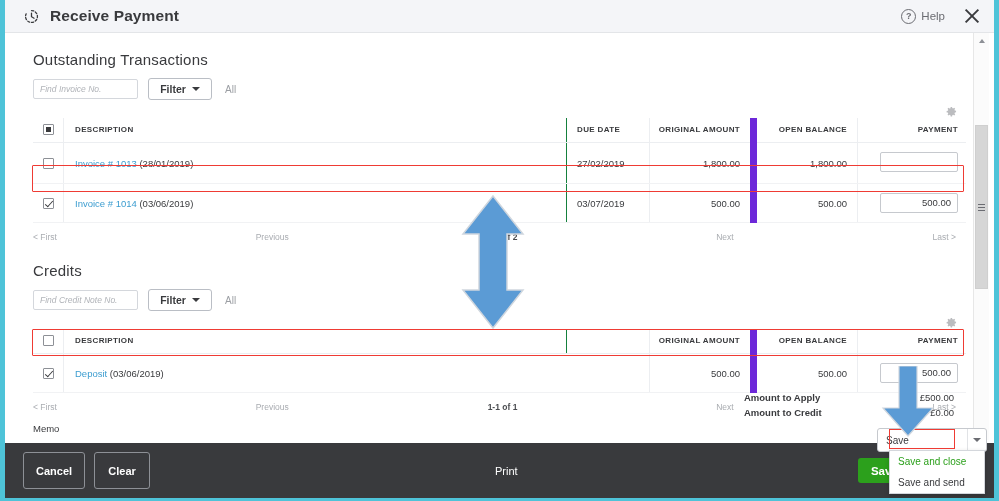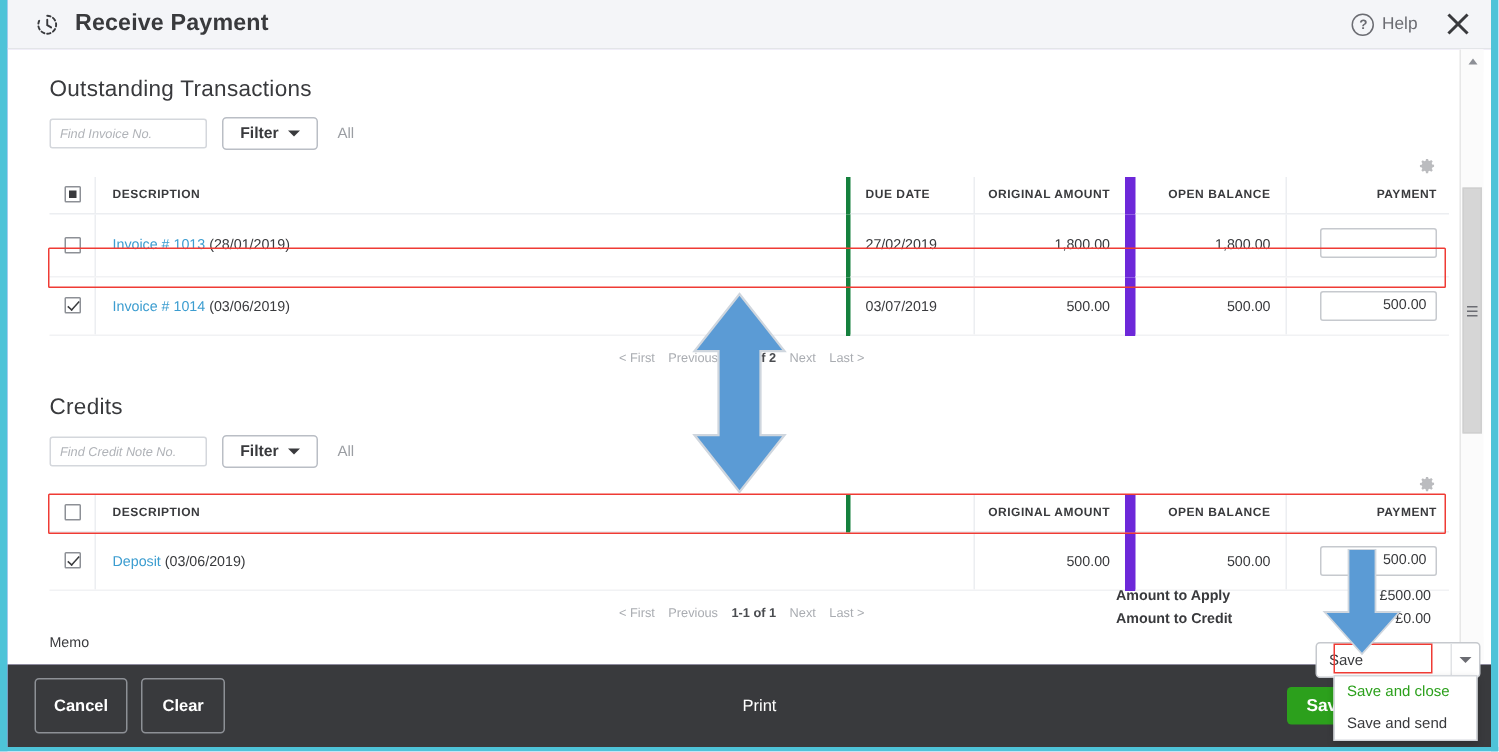--- a/index.html
+++ b/index.html
@@ -8,21 +8,21 @@
     font-family:"Liberation Sans", sans-serif;
     background:#ffffff;
     -webkit-font-smoothing:antialiased;
   }
   #app{
     position:relative;width:999px;height:501px;
     box-sizing:border-box;
     border-left:5px solid #4ec3d8;
     border-right:5px solid #4ec3d8;
     border-bottom:3px solid #4ec3d8;
-    background:#c4b5fd;
+    background:#fde047;
     overflow:hidden;
     padding-left:48px;
   }
 
   
   .modal-header{
     position:absolute;left:0;top:0;right:0;height:33px;
     background:#f4f5f8;
     border-bottom:1px solid #e3e5e8;
     display:flex;align-items:center;
@@ -91,21 +91,21 @@
     font-size:8px;font-weight:bold;color:#393a3d;letter-spacing:.35px;
     padding:6px 0 7px 0;text-align:left;vertical-align:middle;
     border-bottom:1px solid #eceef1;
   }
   table.tbl td{
     font-size:9.5px;color:#393a3d;padding:9px 0;vertical-align:middle;
     border-bottom:1px solid #f1f2f4;
   }
   .c-chk{width:30px;text-align:center !important;}
   .c-desc{border-left:1px solid #eceef1;padding-left:11px !important;}
-  .c-due{width:72px;border-left:3px solid #15803d;padding-left:10px !important;}
+  .c-due{width:72px;border-left:1px solid #15803d;padding-left:10px !important;}
   .c-orig{width:90px;text-align:right !important;border-left:1px solid #eceef1;padding-right:10px !important;}
   .c-open{width:90px;text-align:right !important;border-left:7px solid #6d28d9;padding-right:10px !important;}
   .c-pay{width:100px;text-align:right !important;border-left:1px solid #eceef1;padding-right:8px !important;}
   th.c-desc,th.c-due,th.c-orig,th.c-open,th.c-pay{}
 
   .chk{
     width:11px;height:11px;box-sizing:border-box;
     border:1px solid #8d9096;background:#fff;border-radius:1px;
     display:inline-block;position:relative;cursor:pointer;vertical-align:middle;
   }
@@ -120,21 +120,21 @@
   .paren{color:#393a3d;}
 
   .pay-box{
     width:78px;height:20px;box-sizing:border-box;
     border:1px solid #c6c9ce;border-radius:2px;background:#fff;
     font-size:9.5px;color:#393a3d;text-align:right;padding:0 6px;
     display:inline-block;line-height:18px;cursor:text;
   }
 
   .pager{
-    display:flex;justify-content:center;align-items:center;gap:9px;
+    display:flex;justify-content:space-between;align-items:center;gap:9px;
     font-size:8.5px;color:#a9acb1;margin-top:9px;padding-right:10px;
   }
   .pager .cur{color:#4a4c50;font-weight:bold;}
 
   
   .hl{
     position:absolute;border:1.5px solid #ef3b34;pointer-events:none;z-index:6;
     box-sizing:border-box;border-radius:1px;
   }
 

